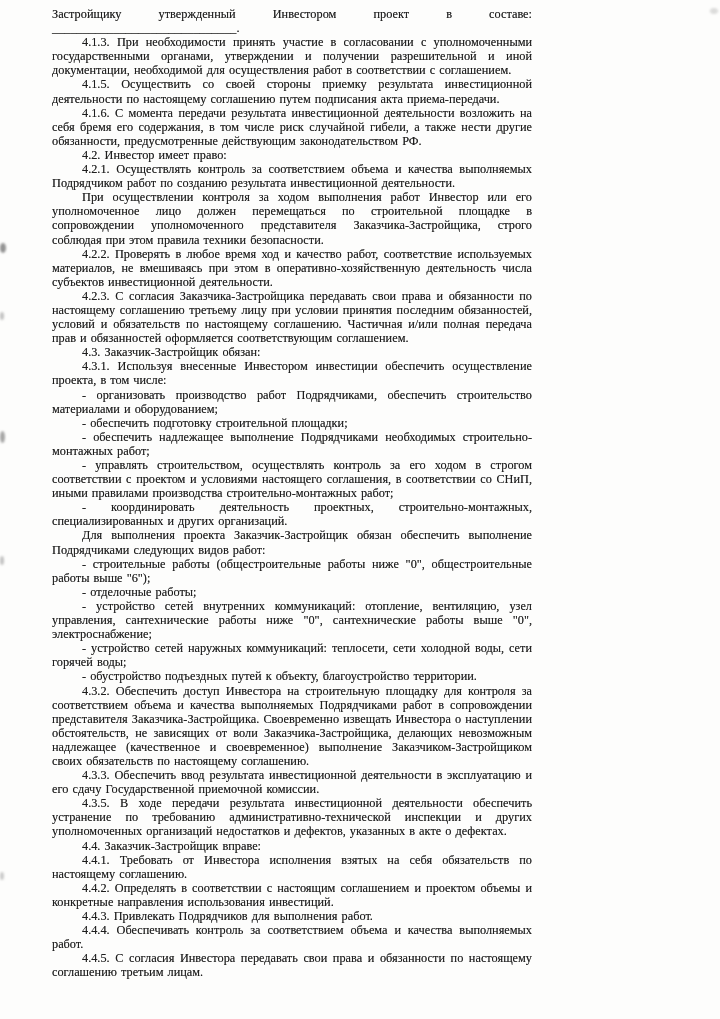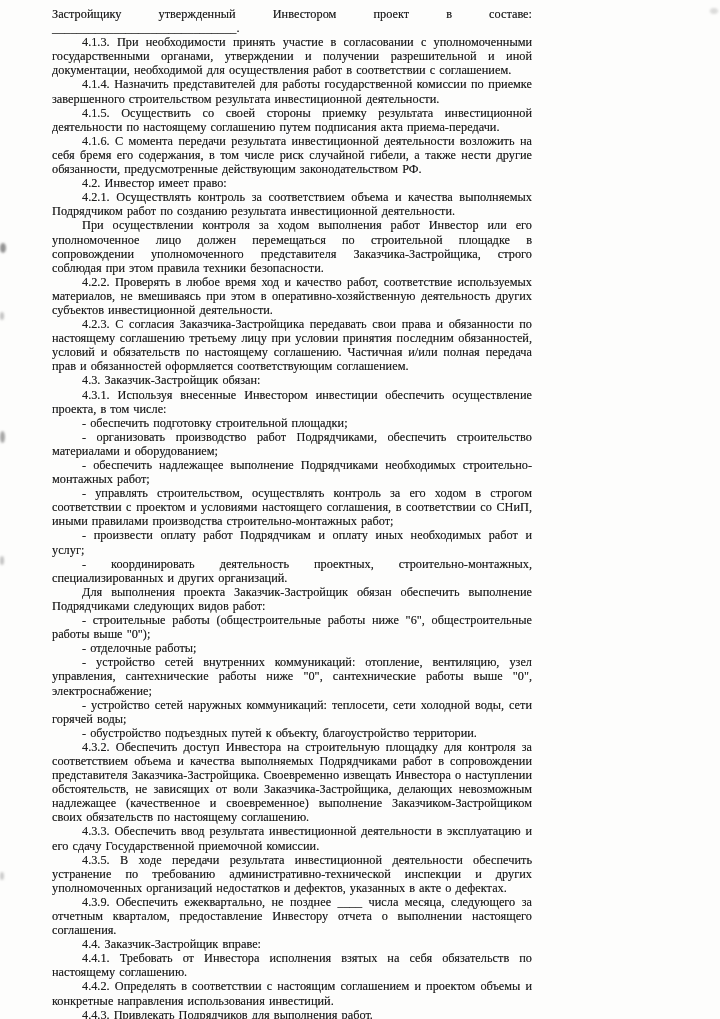--- a/index.html
+++ b/index.html
@@ -48,46 +48,43 @@
 <div class="page">
   <div class="scan-artifact a1"></div>
   <div class="scan-artifact a2"></div>
   <div class="scan-artifact a3"></div>
   <div class="scan-artifact a4"></div>
   <div class="scan-artifact a5"></div>
   <div class="scan-artifact a6"></div>
   <div class="doc-body">
       <p class="continuation">Застройщику утвержденный Инвестором проект в составе: ______________________________.</p>
       <p class="clause">4.1.3. При необходимости принять участие в согласовании с уполномоченными государственными органами, утверждении и получении разрешительной и иной документации, необходимой для осуществления работ в соответствии с соглашением.</p>
-      <p class="clause">4.1.4. Назначить представителей для работы государственной комиссии по приемке завершенного строительством результата инвестиционной деятельности.</p>
       <p class="clause">4.1.5. Осуществить со своей стороны приемку результата инвестиционной деятельности по настоящему соглашению путем подписания акта приема-передачи.</p>
       <p class="clause">4.1.6. С момента передачи результата инвестиционной деятельности возложить на себя бремя его содержания, в том числе риск случайной гибели, а также нести другие обязанности, предусмотренные действующим законодательством РФ.</p>
       <p class="clause">4.2. Инвестор имеет право:</p>
       <p class="clause">4.2.1. Осуществлять контроль за соответствием объема и качества выполняемых Подрядчиком работ по созданию результата инвестиционной деятельности.</p>
       <p class="clause">При осуществлении контроля за ходом выполнения работ Инвестор или его уполномоченное лицо должен перемещаться по строительной площадке в сопровождении уполномоченного представителя Заказчика-Застройщика, строго соблюдая при этом правила техники безопасности.</p>
-      <p class="clause">4.2.2. Проверять в любое время ход и качество работ, соответствие используемых материалов, не вмешиваясь при этом в оперативно-хозяйственную деятельность других субъектов инвестиционной деятельности.</p>
+      <p class="clause">4.2.2. Проверять в любое время ход и качество работ, соответствие используемых материалов, не вмешиваясь при этом в оперативно-хозяйственную деятельность числа субъектов инвестиционной деятельности.</p>
       <p class="clause">4.2.3. С согласия Заказчика-Застройщика передавать свои права и обязанности по настоящему соглашению третьему лицу при условии принятия последним обязанностей, условий и обязательств по настоящему соглашению. Частичная и/или полная передача прав и обязанностей оформляется соответствующим соглашением.</p>
       <p class="clause">4.3. Заказчик-Застройщик обязан:</p>
       <p class="clause">4.3.1. Используя внесенные Инвестором инвестиции обеспечить осуществление проекта, в том числе:</p>
+      <p class="clause">- организовать производство работ Подрядчиками, обеспечить строительство материалами и оборудованием;</p>
       <p class="clause">- обеспечить подготовку строительной площадки;</p>
-      <p class="clause">- организовать производство работ Подрядчиками, обеспечить строительство материалами и оборудованием;</p>
       <p class="clause">- обеспечить надлежащее выполнение Подрядчиками необходимых строительно-монтажных работ;</p>
       <p class="clause">- управлять строительством, осуществлять контроль за его ходом в строгом соответствии с проектом и условиями настоящего соглашения, в соответствии со СНиП, иными правилами производства строительно-монтажных работ;</p>
-      <p class="clause">- произвести оплату работ Подрядчикам и оплату иных необходимых работ и услуг;</p>
       <p class="clause">- координировать деятельность проектных, строительно-монтажных, специализированных и других организаций.</p>
       <p class="clause">Для выполнения проекта Заказчик-Застройщик обязан обеспечить выполнение Подрядчиками следующих видов работ:</p>
-      <p class="clause">- строительные работы (общестроительные работы ниже "6", общестроительные работы выше "0");</p>
+      <p class="clause">- строительные работы (общестроительные работы ниже "0", общестроительные работы выше "6");</p>
       <p class="clause">- отделочные работы;</p>
       <p class="clause">- устройство сетей внутренних коммуникаций: отопление, вентиляцию, узел управления, сантехнические работы ниже "0", сантехнические работы выше "0", электроснабжение;</p>
       <p class="clause">- устройство сетей наружных коммуникаций: теплосети, сети холодной воды, сети горячей воды;</p>
       <p class="clause">- обустройство подъездных путей к объекту, благоустройство территории.</p>
       <p class="clause">4.3.2. Обеспечить доступ Инвестора на строительную площадку для контроля за соответствием объема и качества выполняемых Подрядчиками работ в сопровождении представителя Заказчика-Застройщика. Своевременно извещать Инвестора о наступлении обстоятельств, не зависящих от воли Заказчика-Застройщика, делающих невозможным надлежащее (качественное и своевременное) выполнение Заказчиком-Застройщиком своих обязательств по настоящему соглашению.</p>
       <p class="clause">4.3.3. Обеспечить ввод результата инвестиционной деятельности в эксплуатацию и его сдачу Государственной приемочной комиссии.</p>
       <p class="clause">4.3.5. В ходе передачи результата инвестиционной деятельности обеспечить устранение по требованию административно-технической инспекции и других уполномоченных организаций недостатков и дефектов, указанных в акте о дефектах.</p>
-      <p class="clause">4.3.9. Обеспечить ежеквартально, не позднее ____ числа месяца, следующего за отчетным кварталом, предоставление Инвестору отчета о выполнении настоящего соглашения.</p>
       <p class="clause">4.4. Заказчик-Застройщик вправе:</p>
       <p class="clause">4.4.1. Требовать от Инвестора исполнения взятых на себя обязательств по настоящему соглашению.</p>
       <p class="clause">4.4.2. Определять в соответствии с настоящим соглашением и проектом объемы и конкретные направления использования инвестиций.</p>
       <p class="clause">4.4.3. Привлекать Подрядчиков для выполнения работ.</p>
       <p class="clause">4.4.4. Обеспечивать контроль за соответствием объема и качества выполняемых работ.</p>
       <p class="clause">4.4.5. С согласия Инвестора передавать свои права и обязанности по настоящему соглашению третьим лицам.</p>
     </div>
 </div>
 
 </body></html>

